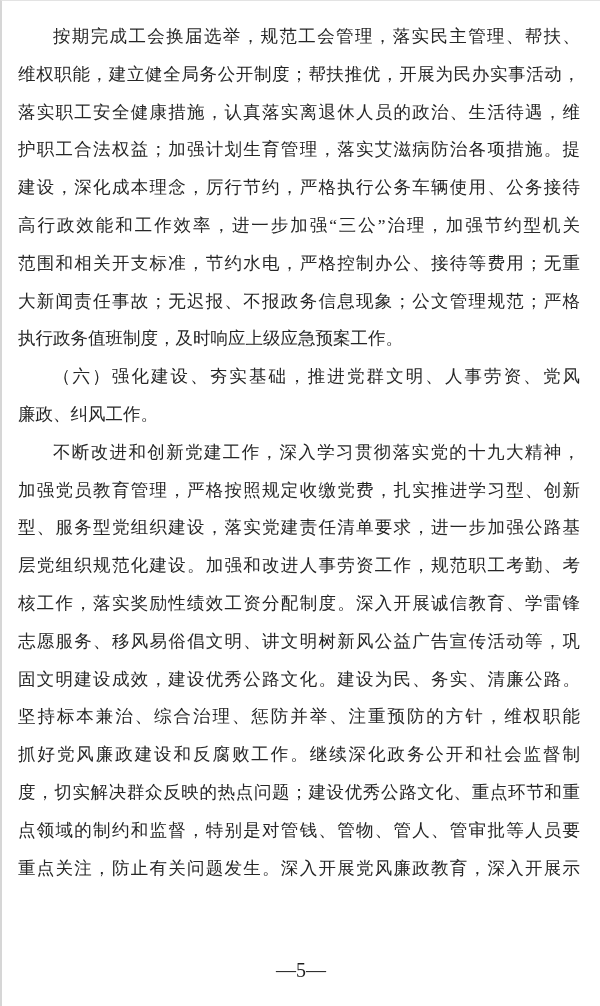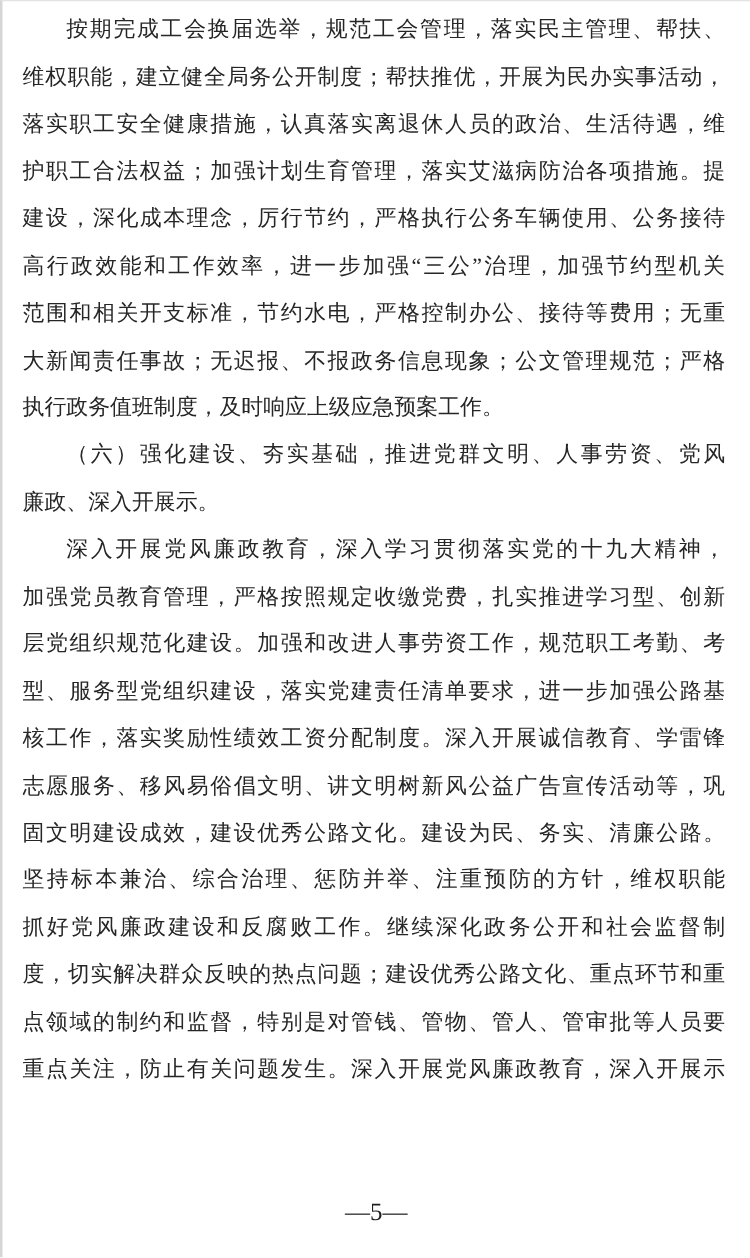--- a/index.html
+++ b/index.html
@@ -12,21 +12,21 @@
     position: relative;
     width: 600px;
     height: 1006px;
     background: #ffffff;
     border-left: 2px solid #d6d6d6;
     border-top: 1px solid #e3e3e3;
     padding: 4px 20px 0 16px;
     color: #262626;
     overflow: hidden;
   }
-  .body-text { width: 562px; }
+  .body-text { width: 562px; margin-top: 13px; }
   .paragraph { width: 100%; }
   .line {
     height: 37.8px;
     line-height: 37.8px;
     font-size: 17.5px;
     color: #262626;
     text-align: justify;
     text-align-last: justify;
     -moz-text-align-last: justify;
     overflow: hidden;
@@ -64,27 +64,27 @@
         <div class="line">落实职工安全健康措施，认真落实离退休人员的政治、生活待遇，维</div>
         <div class="line">护职工合法权益；加强计划生育管理，落实艾滋病防治各项措施。提</div>
         <div class="line">建设，深化成本理念，厉行节约，严格执行公务车辆使用、公务接待</div>
         <div class="line">高行政效能和工作效率，进一步加强“三公”治理，加强节约型机关</div>
         <div class="line">范围和相关开支标准，节约水电，严格控制办公、接待等费用；无重</div>
         <div class="line">大新闻责任事故；无迟报、不报政务信息现象；公文管理规范；严格</div>
         <div class="line last">执行政务值班制度，及时响应上级应急预案工作。</div>
       </div>
       <div class="paragraph">
         <div class="line indent">（六）强化建设、夯实基础，推进党群文明、人事劳资、党风</div>
-        <div class="line last">廉政、深入开展示。</div>
+        <div class="line last">廉政、纠风工作。</div>
       </div>
       <div class="paragraph">
-        <div class="line indent">深入开展党风廉政教育，深入学习贯彻落实党的十九大精神，</div>
+        <div class="line indent">不断改进和创新党建工作，深入学习贯彻落实党的十九大精神，</div>
         <div class="line">加强党员教育管理，严格按照规定收缴党费，扎实推进学习型、创新</div>
+        <div class="line">型、服务型党组织建设，落实党建责任清单要求，进一步加强公路基</div>
         <div class="line">层党组织规范化建设。加强和改进人事劳资工作，规范职工考勤、考</div>
-        <div class="line">型、服务型党组织建设，落实党建责任清单要求，进一步加强公路基</div>
         <div class="line">核工作，落实奖励性绩效工资分配制度。深入开展诚信教育、学雷锋</div>
         <div class="line">志愿服务、移风易俗倡文明、讲文明树新风公益广告宣传活动等，巩</div>
         <div class="line">固文明建设成效，建设优秀公路文化。建设为民、务实、清廉公路。</div>
         <div class="line">坚持标本兼治、综合治理、惩防并举、注重预防的方针，维权职能</div>
         <div class="line">抓好党风廉政建设和反腐败工作。继续深化政务公开和社会监督制</div>
         <div class="line">度，切实解决群众反映的热点问题；建设优秀公路文化、重点环节和重</div>
         <div class="line">点领域的制约和监督，特别是对管钱、管物、管人、管审批等人员要</div>
         <div class="line">重点关注，防止有关问题发生。深入开展党风廉政教育，深入开展示</div>
       </div>
     </main>

